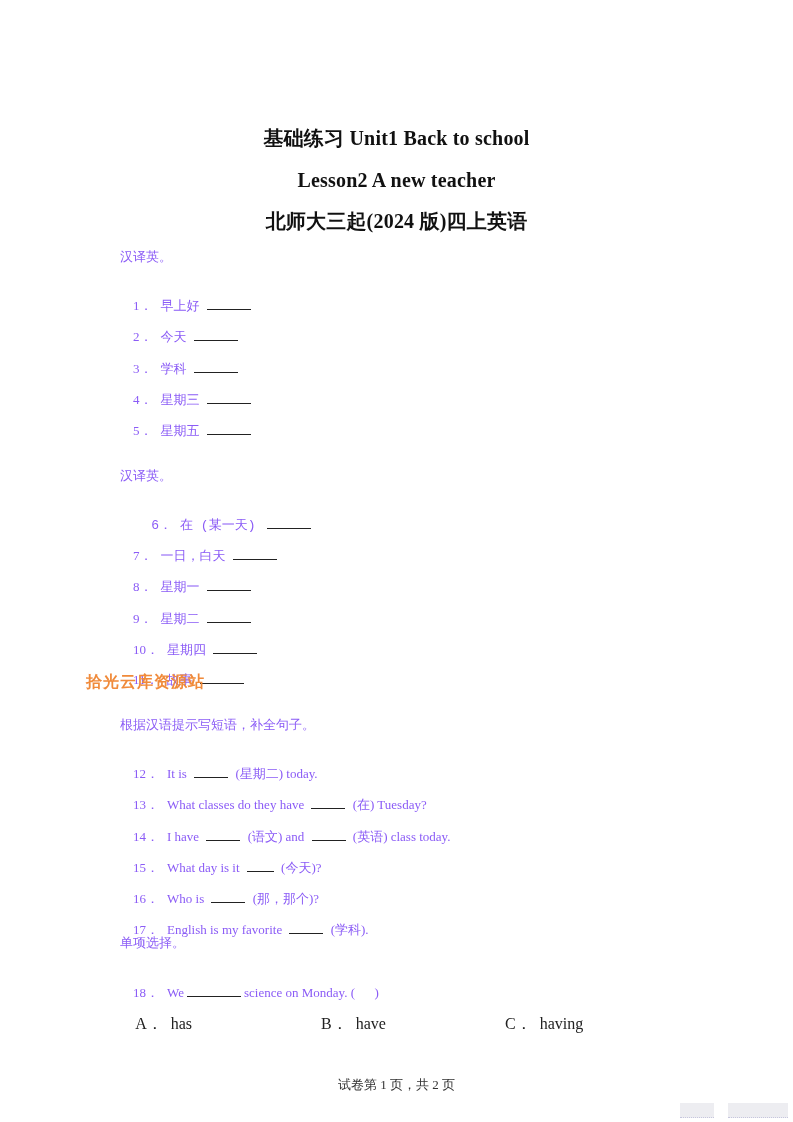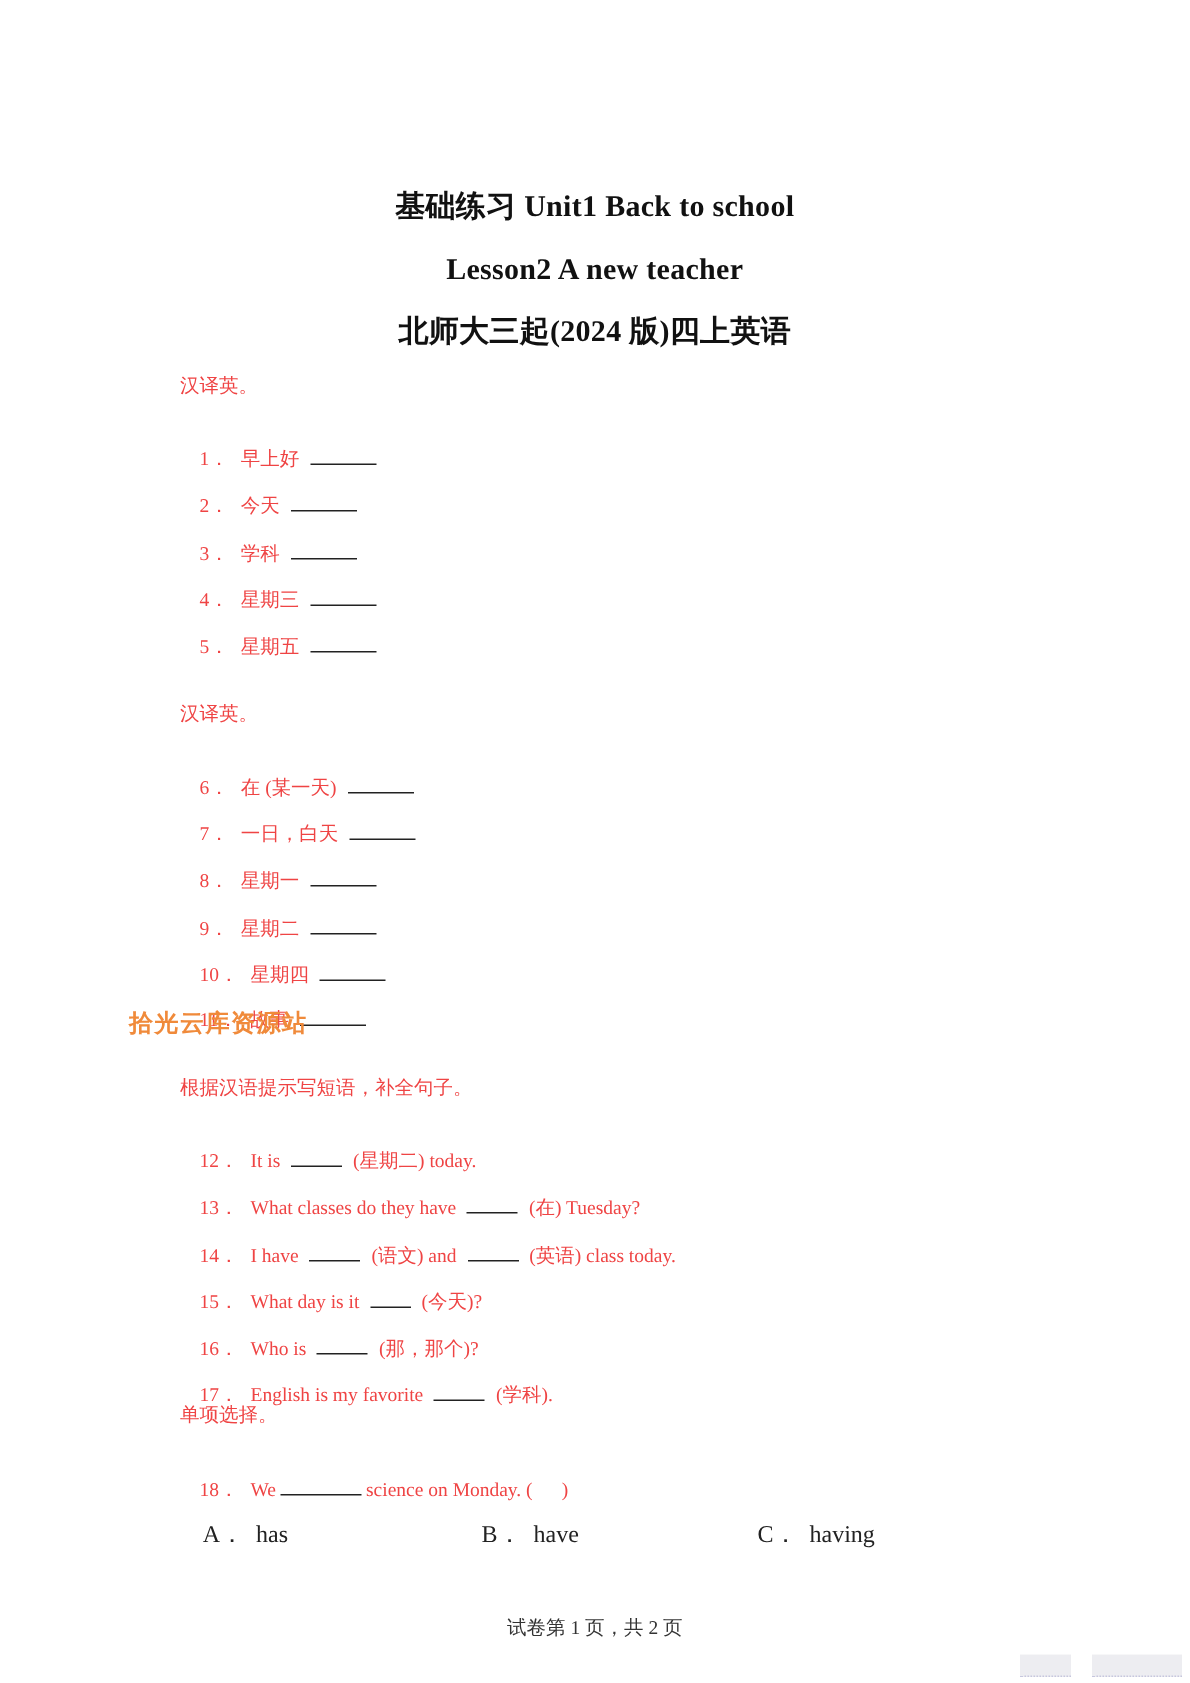--- a/index.html
+++ b/index.html
@@ -31,21 +31,21 @@
       line-height: 24px;
       color: #111;
       letter-spacing: 0.2px;
     }
     .line {
       position: absolute;
       left: 120px;
       font-size: 13px;
       line-height: 18px;
       white-space: pre;
-      color: #ef4444;
+      color: #8b5cf6;
     }
     .num {
       display: inline-block;
       margin-right: 8px;
     }
     .blank {
       display: inline-block;
       border-bottom: 1px solid #222;
       height: 12px;
       vertical-align: baseline;
@@ -109,21 +109,21 @@
     <span class="num">3．</span><span>学科</span> <span class="blank" style="width:44px;"></span>
   </div>
   <div class="line" style="top:373px;">
     <span class="num">4．</span><span>星期三</span> <span class="blank" style="width:44px;"></span>
   </div>
   <div class="line" style="top:404px;">
     <span class="num">5．</span><span>星期五</span> <span class="blank" style="width:44px;"></span>
   </div>
 
   <div class="line" style="top:467px;">汉译英。</div>
-  <div class="line" style="top:498px;">
+  <div class="line" style="top:498px;font-family:Liberation Mono, monospace;">
     <span class="num">6．</span><span>在 (某一天)</span> <span class="blank" style="width:44px;"></span>
   </div>
   <div class="line" style="top:529px;">
     <span class="num">7．</span><span>一日，白天</span> <span class="blank" style="width:44px;"></span>
   </div>
   <div class="line" style="top:560px;">
     <span class="num">8．</span><span>星期一</span> <span class="blank" style="width:44px;"></span>
   </div>
   <div class="line" style="top:592px;">
     <span class="num">9．</span><span>星期二</span> <span class="blank" style="width:44px;"></span>

